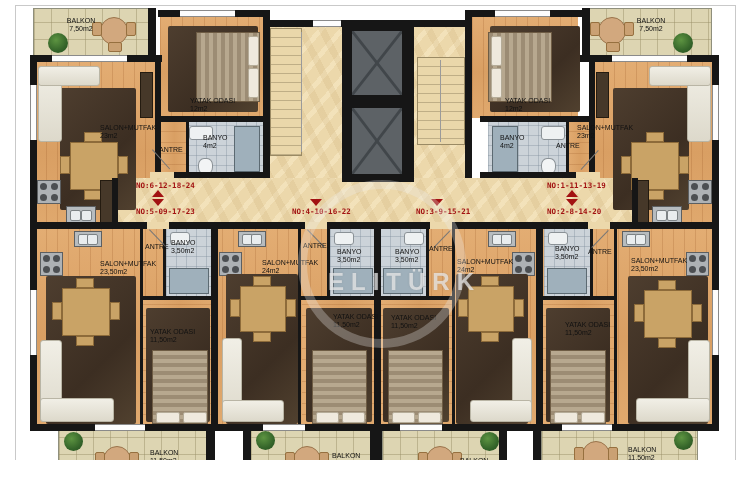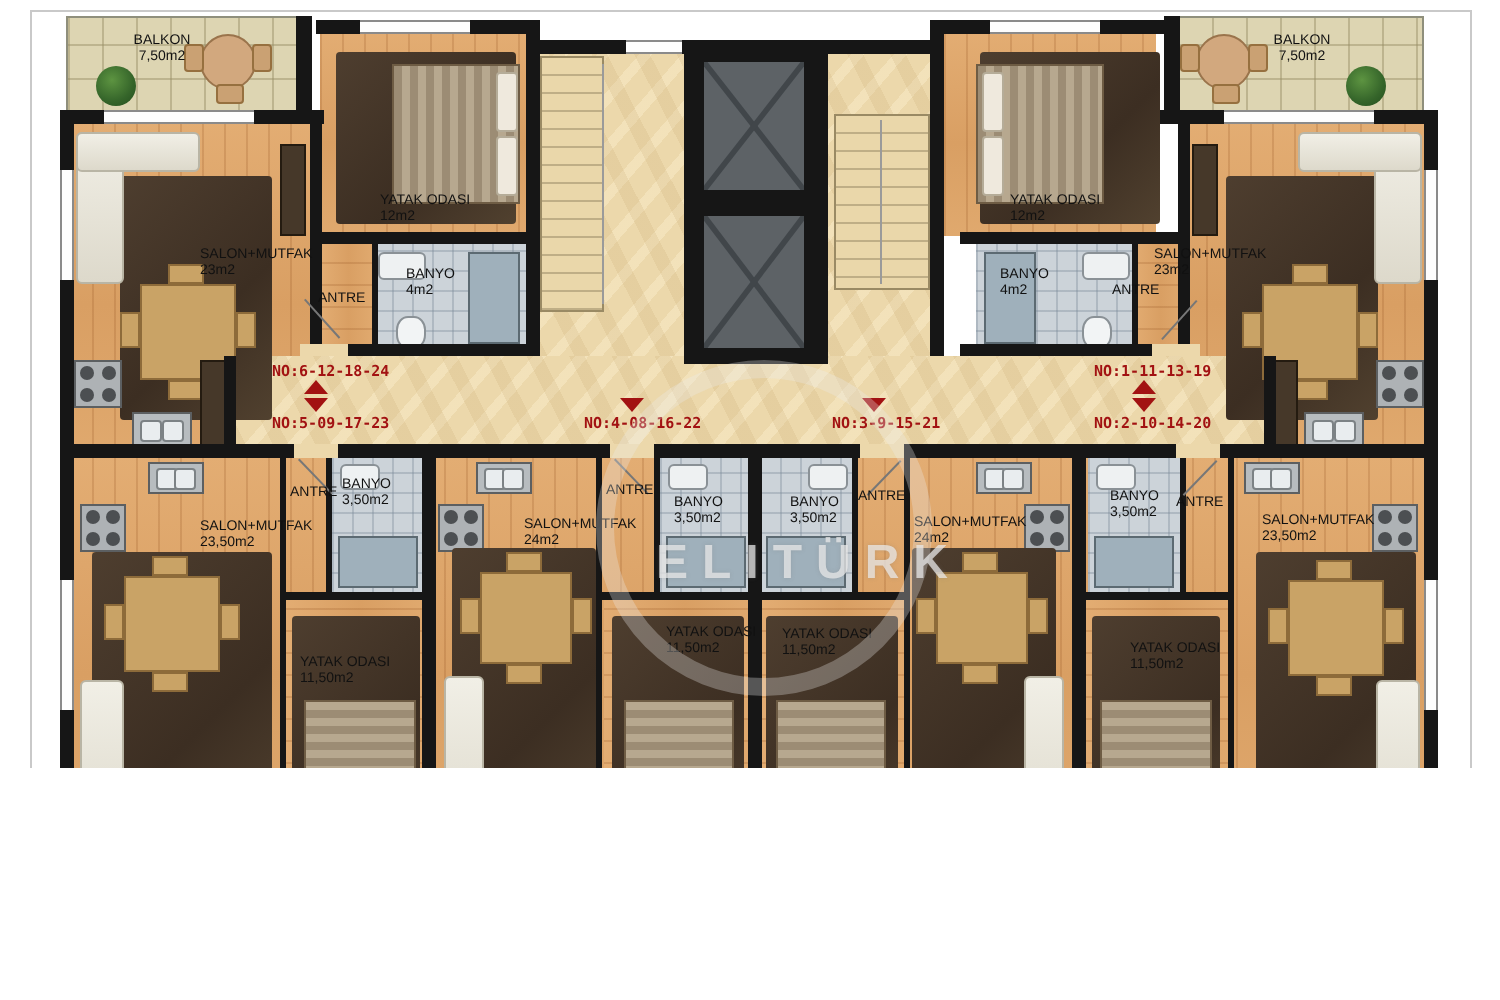--- a/index.html
+++ b/index.html
@@ -1,16 +1,16 @@
 <!DOCTYPE html>
 <html><head>
 <meta charset="utf-8">
 <style>
   html,body{margin:0;padding:0;background:#ffffff;}
-  #plan{position:relative;width:750px;height:384px;background:#ffffff;overflow:hidden;
+  #plan{position:relative;width:750px;height:460px;background:#ffffff;overflow:hidden;
         font-family:"Liberation Sans","DejaVu Sans",sans-serif;}
   .abs{position:absolute;}
   
   .wood{background:
       repeating-linear-gradient(90deg, rgba(150,85,35,.22) 0 1px, transparent 1px 11px),
       linear-gradient(180deg,#e3ad73,#d99f63 55%,#e0a96e);}
   .woodh{background:
       repeating-linear-gradient(0deg, rgba(150,85,35,.22) 0 1px, transparent 1px 11px),
       linear-gradient(90deg,#e3ad73,#d99f63 55%,#e0a96e);}
   .sand{background:
@@ -507,24 +507,24 @@
     <span>BALKON</span>
       <span>9m2</span>
     </div>
   <div class="abs rl" style="left:628px;top:446px;">
     <span>BALKON</span>
       <span>11,50m2</span>
     </div>
 
   <div class="abs ul" style="left:136px;top:181px;">NO:6-12-18-24</div>
   <div class="abs ul" style="left:136px;top:207px;">NO:5-09-17-23</div>
-  <div class="abs ul" style="left:292px;top:207px;">NO:4-08-16-22</div>
+  <div class="abs ul" style="left:292px;top:207px;">NO:4-10-16-22</div>
   <div class="abs ul" style="left:416px;top:207px;">NO:3-9-15-21</div>
   <div class="abs ul" style="left:547px;top:181px;">NO:1-11-13-19</div>
-  <div class="abs ul" style="left:547px;top:207px;">NO:2-10-14-20</div>
+  <div class="abs ul" style="left:547px;top:207px;">NO:2-8-14-20</div>
   <div class="abs arru" style="left:152px;top:190px;"></div>
   <div class="abs arrd" style="left:152px;top:199px;"></div>
   <div class="abs arrd" style="left:310px;top:199px;"></div>
   <div class="abs arrd" style="left:431px;top:199px;"></div>
   <div class="abs arru" style="left:566px;top:190px;"></div>
   <div class="abs arrd" style="left:566px;top:199px;"></div>
 
   <div class="abs ring" style="left:298px;top:180px;width:150px;height:150px;pointer-events:none;"></div>
   <div class="abs wm" style="left:328px;top:268px;pointer-events:none;">ELITÜRK</div>
 

